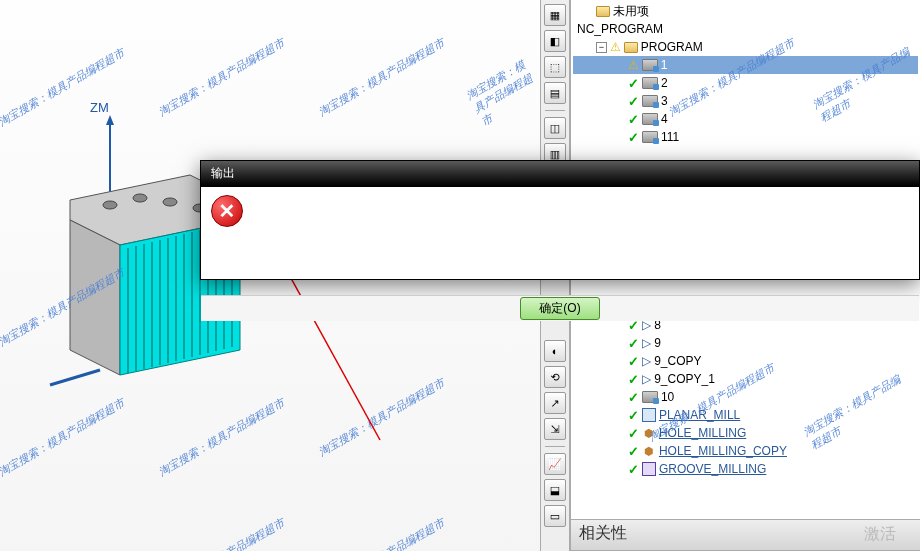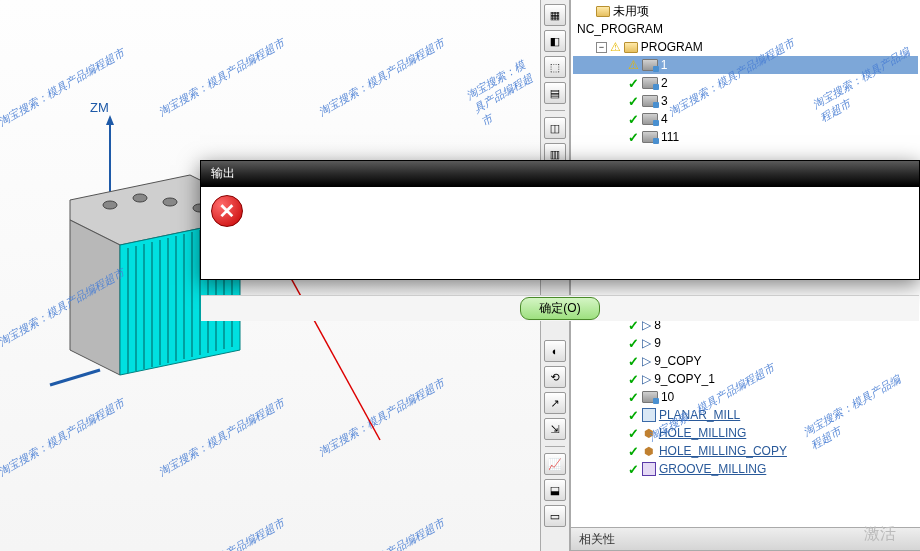--- a/index.html
+++ b/index.html
@@ -14,42 +14,42 @@
 .part{position:absolute;left:40px;top:160px;width:220px;height:230px}
 .watermark{position:absolute;color:#4a7fd4;font-size:11px;font-style:italic;opacity:.9;transform:rotate(-30deg);pointer-events:none}
 .warning-text{position:absolute;left:300px;top:440px;color:#d00;font-size:18px;font-family:SimSun}
 .dialog{position:absolute;left:200px;top:160px;width:720px;height:120px;background:#fff;border:1px solid #000;box-shadow:0 5px 20px rgba(0,0,0,.5);z-index:100}
 .dialog-title{height:26px;background:linear-gradient(180deg,#5a5a5a 0%,#2a2a2a 50%,#000 100%);color:#fff;padding:4px 10px;font-size:12px;border-bottom:1px solid #000}
 .dialog-body{display:flex;padding:8px 10px;height:108px}
 .dialog-icon{width:40px;flex-shrink:0}
 .dialog-icon-circle{width:32px;height:32px;border-radius:50%;background:radial-gradient(circle at 30% 30%,#ff6b6b,#c40000);display:flex;align-items:center;justify-content:center;color:#fff;font-weight:bold;font-size:20px;border:1px solid #800}
 .dialog-text{flex:1;line-height:1.4;color:#000;font-size:12px;white-space:pre-wrap;overflow:hidden}
 .dialog-footer{height:26px;display:flex;justify-content:center;align-items:center;border-top:1px solid #ccc;background:#f5f5f5}
-.ok-btn{padding:2px 18px;background:linear-gradient(180deg,#d4f5c4,#9ee080);border:1px solid #4a8a2a;border-radius:9px;cursor:pointer;font-size:12px}
+.ok-btn{padding:2px 18px;background:linear-gradient(180deg,#d4f5c4,#9ee080);border:1px solid #4a8a2a;border-radius:3px;cursor:pointer;font-size:12px}
 .arrow-line{position:absolute;left:250px;top:240px;z-index:90;pointer-events:none}
 .toolbar{position:absolute;left:540px;top:0;width:30px;height:551px;background:#eee;border-left:1px solid #aaa;border-right:1px solid #aaa;display:flex;flex-direction:column;align-items:center;gap:4px;padding-top:4px}
 .tool-btn{width:22px;height:22px;border:1px solid #999;background:linear-gradient(180deg,#fff,#ddd);border-radius:2px;cursor:pointer;display:flex;align-items:center;justify-content:center;font-size:11px}
 .tool-sep{width:20px;height:1px;background:#aaa;margin:2px 0}
 .right-panel{position:absolute;left:570px;top:0;width:350px;height:551px;background:#fff;border-left:1px solid #aaa;display:flex;flex-direction:column}
 .tree{flex:1;overflow:auto;padding:2px}
 .tree-row{display:flex;align-items:center;height:18px;padding-left:4px;gap:3px;cursor:pointer}
 .tree-row.sel{background:#7da7d8;color:#fff}
 .ind{display:inline-block}
 .i1{width:16px}.i3{width:48px}
 .expander{width:11px;height:11px;border:1px solid #888;display:inline-flex;align-items:center;justify-content:center;font-size:9px;background:#fff;color:#000}
 .check{color:#0a0;font-weight:bold;font-size:13px}
 .warn{color:#e6b800;font-size:12px}
 .folder-icon{width:14px;height:11px;background:linear-gradient(180deg,#ffe9a8,#e6c060);border:1px solid #b89030;border-radius:1px}
 .op-icon{width:16px;height:12px;background:linear-gradient(180deg,#d0d0d0,#999);border:1px solid #777;border-radius:1px;position:relative}
 .op-icon::after{content:"";position:absolute;right:-2px;bottom:-2px;width:6px;height:6px;background:#4a90d0;border-radius:1px}
 .mill-icon{width:14px;height:14px;border:1px solid #3a6aa8;background:#dae8f5}
 .hole-icon{width:14px;height:14px;display:inline-flex;align-items:center;justify-content:center;color:#c08030;font-size:11px}
 .groove-icon{width:14px;height:14px;border:1px solid #5a3aa8;background:#e5daf5}
 .node-link{color:#2a5a9a;text-decoration:underline}
-.rel-header{height:24px;background:linear-gradient(180deg,#eee,#d5d5d5);border-top:1px solid #aaa;border-bottom:1px solid #aaa;padding:3px 8px;font-size:12px;color:#333}
+.rel-header{height:32px;background:linear-gradient(180deg,#eee,#d5d5d5);border-top:1px solid #aaa;border-bottom:1px solid #aaa;padding:3px 8px;font-size:16px;color:#333}
 .activate{position:absolute;right:24px;bottom:6px;color:#bbb;font-size:16px;z-index:5}
 </style>
 </head>
 <body>
 
 <div class="viewport">
   <span class="axis-label zm">ZM</span>
   <svg class="axis-arrow" width="80" height="120">
     <line x1="5" y1="110" x2="5" y2="5"></line>
       <polygon points="5,0 1,10 9,10"></polygon>

